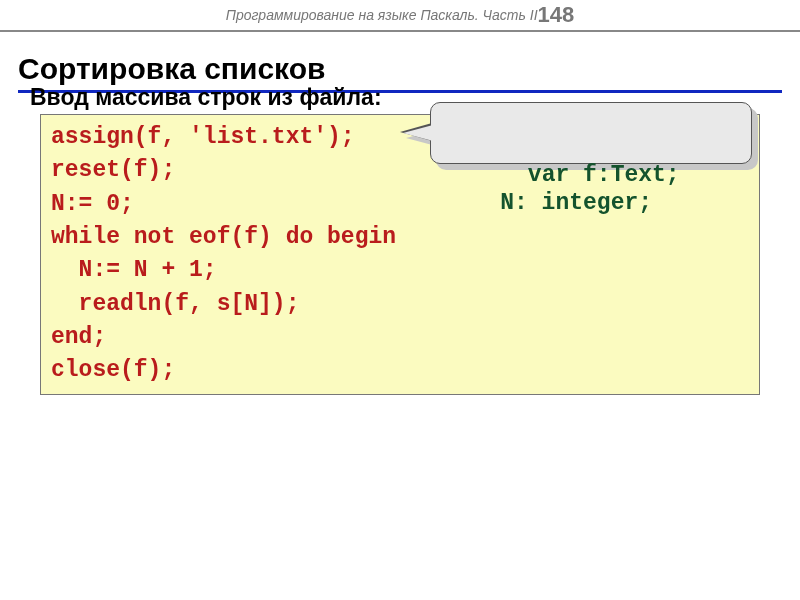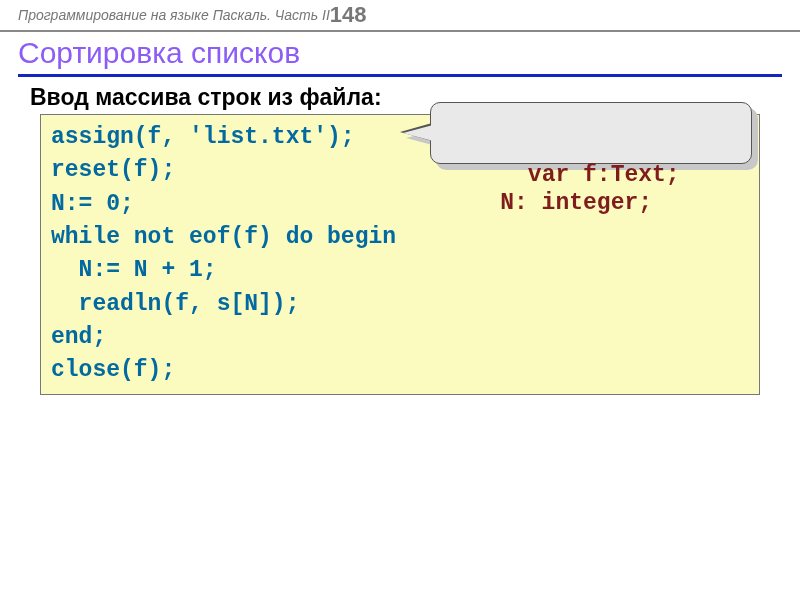--- a/index.html
+++ b/index.html
@@ -20,42 +20,42 @@
   .header {
     position: absolute;
     top: 0;
     left: 0;
     right: 0;
     height: 30px;
     border-bottom: 2px solid #888;
     padding: 0 18px;
     display: flex;
     align-items: center;
-    justify-content: flex-start;
+    justify-content: center;
     color: #777;
     font-style: italic;
     font-size: 14px;
   }
   .page-number {
     font-style: normal;
     font-weight: bold;
     font-size: 22px;
   }
   .title-wrap {
     position: absolute;
     top: 36px;
     left: 18px;
     right: 18px;
     border-bottom: 3px solid #1028c0;
   }
   .title {
     font-size: 30px;
-    font-weight: normal;
-    color: #8b5cf6;
-    margin: 0 0 4px 0;
+    font-weight: bold;
+    color: #000000;
+    margin: 16px 0 4px 0;
   }
   .subtitle {
     position: absolute;
     top: 84px;
     left: 30px;
     font-size: 23px;
     font-weight: bold;
     color: #000000;
   }
   .code-box {
@@ -63,21 +63,21 @@
     top: 114px;
     left: 40px;
     width: 720px;
     background: #fbfbc0;
     border: 1px solid #777;
     box-sizing: border-box;
     padding: 6px 10px 6px 10px;
     font-family: "Courier New", monospace;
     font-size: 23px;
     font-weight: bold;
-    color: #0369a1;
+    color: #b91c1c;
     line-height: 1.45;
     white-space: pre;
   }
   .callout-wrap {
     position: absolute;
     top: 102px;
     left: 430px;
   }
   .callout-shadow {
     position: absolute;
@@ -93,21 +93,21 @@
     width: 322px;
     height: 62px;
     background: #e9e9e9;
     border: 1px solid #555;
     border-radius: 10px;
     box-sizing: border-box;
     padding: 4px 14px;
     font-family: "Courier New", monospace;
     font-size: 23px;
     font-weight: bold;
-    color: #7f1d1d;
+    color: #14532d;
     white-space: pre;
     line-height: 1.2;
   }
   .callout-tail {
     position: absolute;
     left: -28px;
     top: 22px;
     width: 0;
     height: 0;
     border-top: 8px solid transparent;

